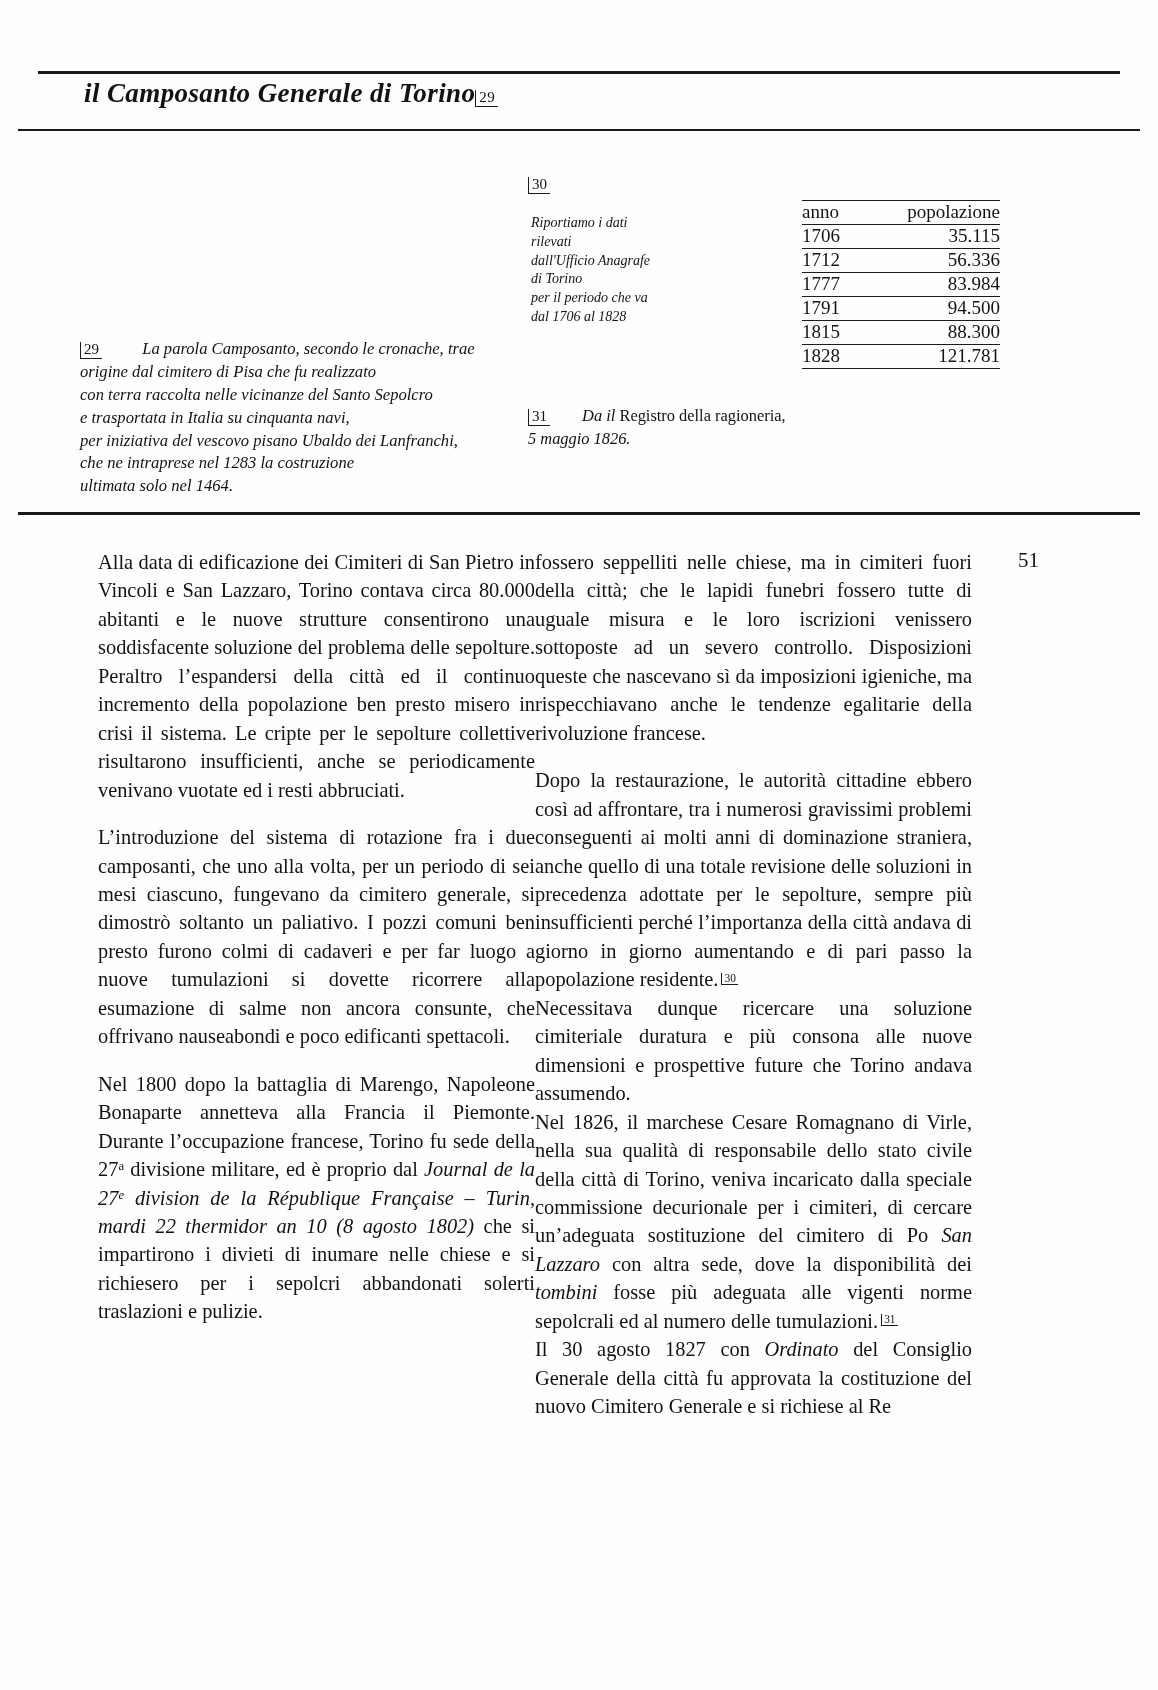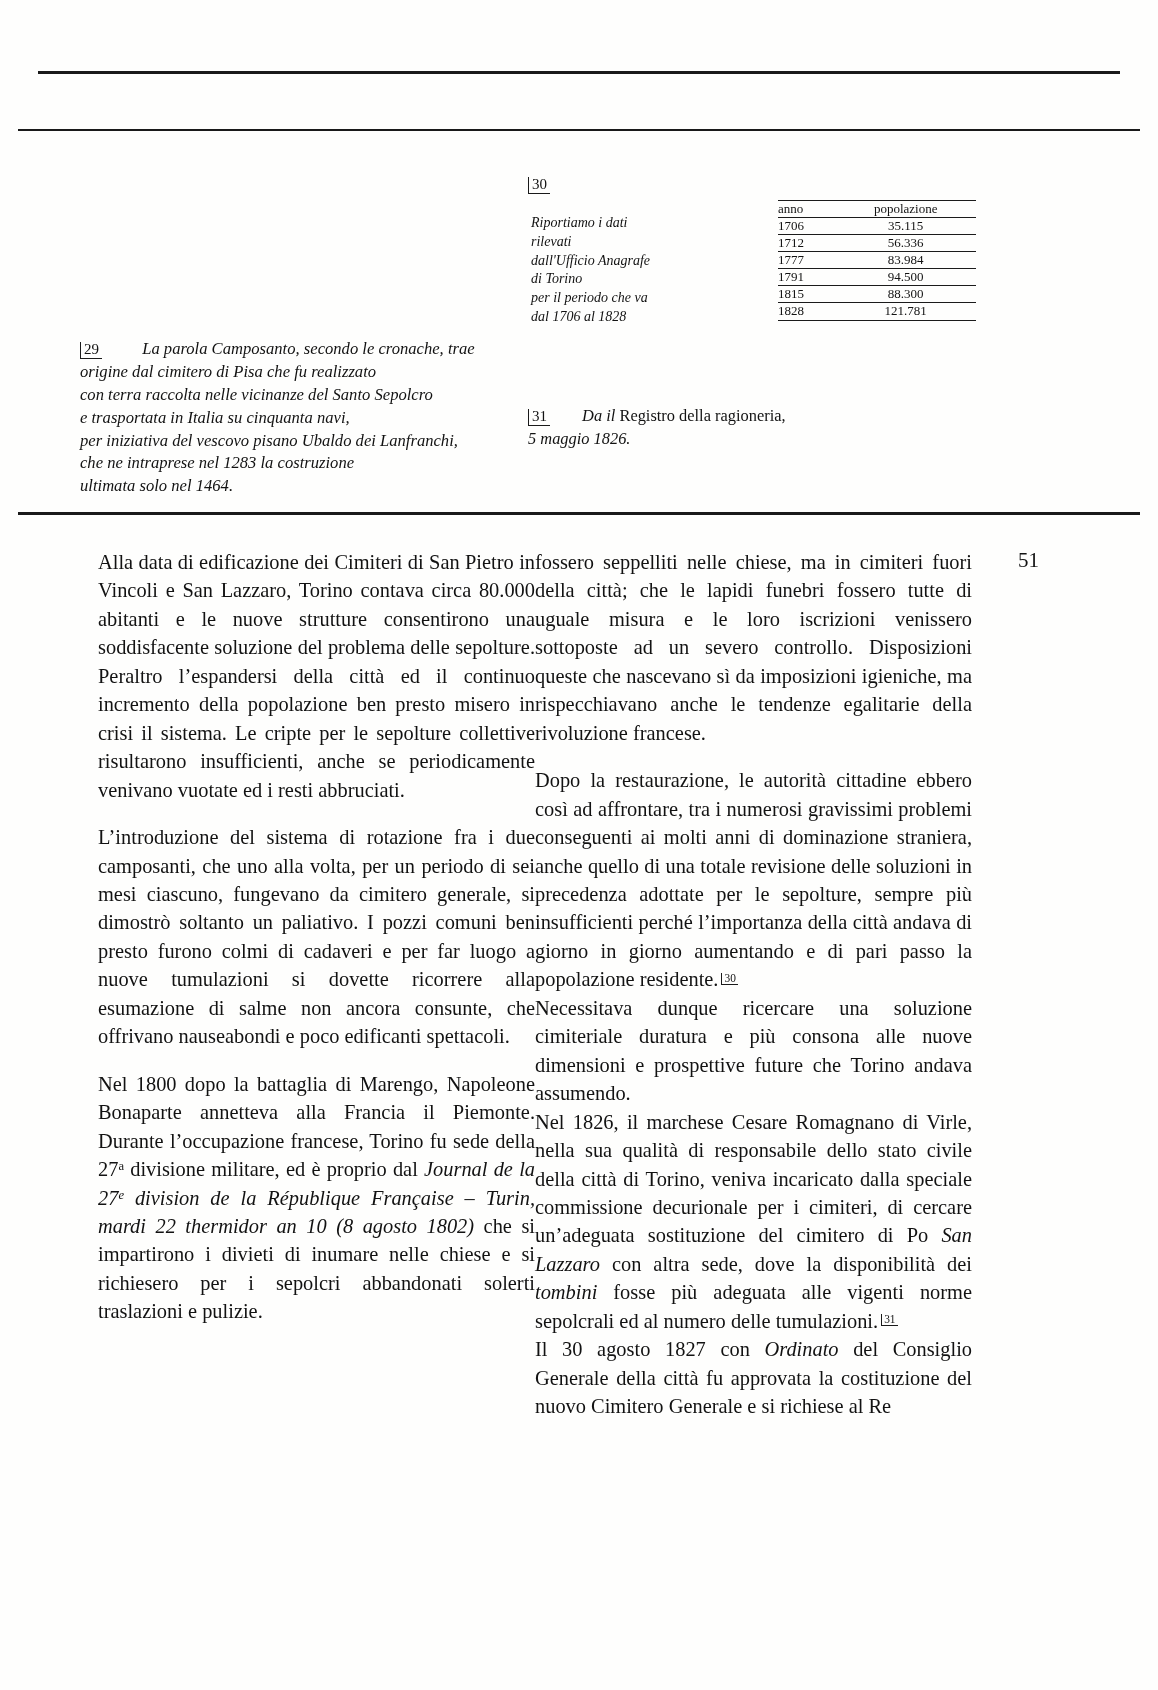--- a/index.html
+++ b/index.html
@@ -108,36 +108,36 @@
     width: 400px;
     font-size: 16.4px;
     line-height: 1.38;
     font-family: Liberation Serif, serif;
   }
   .note-31 .it { font-style: italic; }
 
   
   .pop-table {
     position: absolute;
-    left: 778px;
+    left: 802px;
     top: 200px;
     width: 198px;
     border-collapse: collapse;
-    font-size: 13px;
+    font-size: 19px;
   }
   .pop-table th,
   .pop-table td {
     padding: 0 0 1px 0;
     font-weight: normal;
     line-height: 1.16;
     border-bottom: 1.3px solid #1b1b1b;
   }
   .pop-table thead th { border-top: 1.3px solid #1b1b1b; }
   .pop-table .c-year  { text-align: left; }
-  .pop-table .c-pop   { text-align: center; }
+  .pop-table .c-pop   { text-align: right; }
 
   
   .rule-mid {
     position: absolute;
     left: 18px;
     top: 512px;
     width: 1122px;
     height: 2.5px;
     background: #1a1a1a;
   }
@@ -167,20 +167,23 @@
     font-size: 21px;
     text-align: center;
   }
 </style>
 </head>
 <body>
 
 <div class="page">
 
   <div class="rule-top"></div>
+  <div class="running-head">
+    <span class="ttl">il Camposanto Generale di Torino</span><span class="notemark big">29</span>
+  </div>
   <div class="rule-under-head"></div>
 
   <div class="apparatus">
 
     <div class="note-29">
       <span class="notemark big">29</span>
       <span class="indent">La parola Camposanto, secondo le cronache, trae</span><br>
       <span>origine dal cimitero di Pisa che fu realizzato</span><br>
       <span>con terra raccolta nelle vicinanze del Santo Sepolcro</span><br>
       <span>e trasportata in Italia su cinquanta navi,</span><br>

